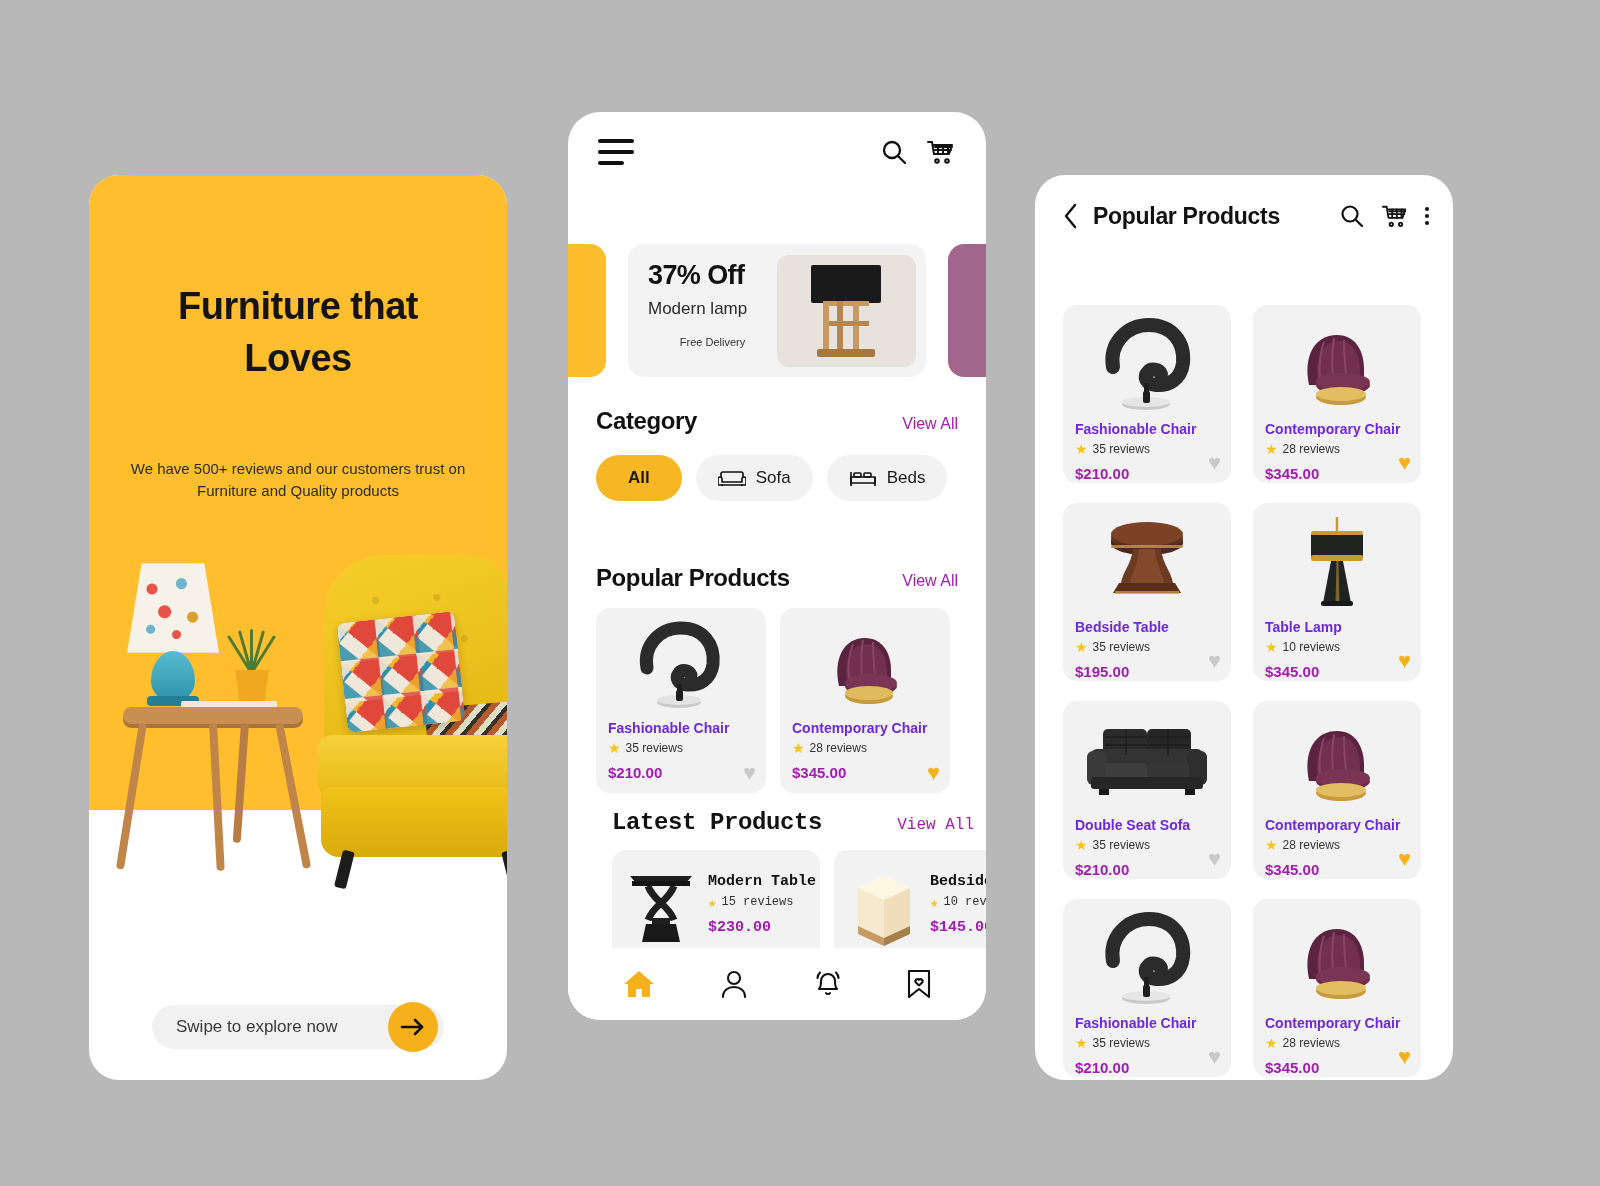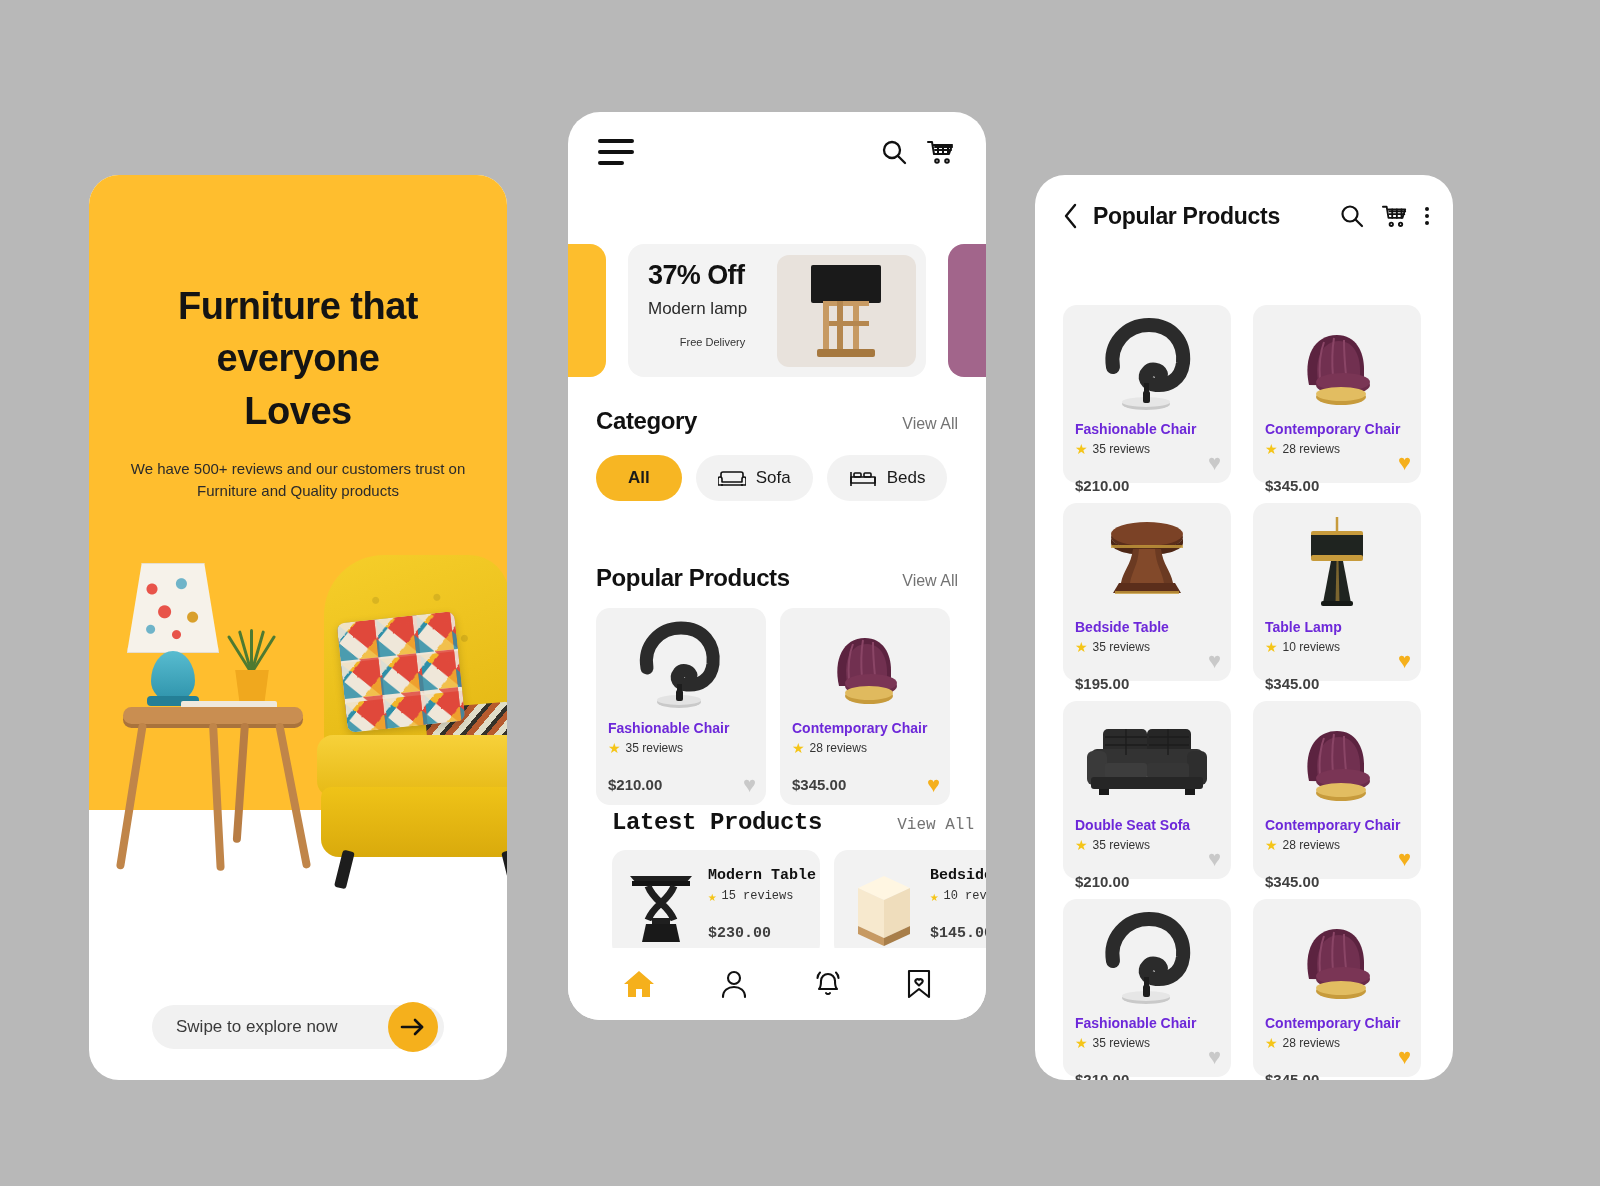--- a/index.html
+++ b/index.html
@@ -209,39 +209,39 @@
       linear-gradient(90deg,transparent 0 30px,#c79a63 30px 36px,transparent 36px);
     background-color: transparent;
   }
   .mlamp-base  { position: absolute; left: 40px; top: 94px; width: 58px; height: 8px; background: #a6783f; border-radius: 2px; }
 
   .sec-row {
     display: flex; align-items: baseline; justify-content: space-between;
     padding: 0 28px;
   }
   .sec-title { font-size: 24px; font-weight: bold; color: #111; letter-spacing: -0.4px; }
-  .view-all { font-size: 16px; color: #737373; cursor: pointer; text-align: right; }
+  .view-all { font-size: 16px; color: #a21caf; cursor: pointer; text-align: right; }
 
   .chips { display: flex; gap: 14px; padding: 0 28px; margin-top: 20px; }
   .chip {
     height: 46px; border-radius: 23px; background: #f2f2f2;
     display: flex; align-items: center; gap: 10px; padding: 0 22px;
     font-size: 17px; color: #1a1a1a; cursor: pointer;
   }
   .chip.active { background: #F7B623; font-weight: bold; padding: 3px 32px; }
 
   .pgrid { display: flex; gap: 14px; padding: 0 28px; margin-top: 16px; }
   .pcard {
     width: 170px; background: #f2f2f2; border-radius: 14px;
     padding: 10px 12px 12px; position: relative;
   }
   .pcard .thumb { height: 96px; display: flex; align-items: center; justify-content: center; }
   .pname { font-size: 14px; font-weight: bold; color: #6d28d9; margin-top: 6px; white-space: nowrap; }
   .prev { font-size: 12px; color: #333; margin-top: 4px; display: flex; align-items: center; gap: 5px; }
-  .pprice { font-size: 15px; font-weight: bold; color: #404040; margin-top: 20px; }
+  .pprice { font-size: 15px; font-weight: bold; color: #a21caf; margin-top: 8px; }
   .heart { position: absolute; right: 10px; bottom: 9px; font-size: 22px; line-height: 1; }
   .heart.off { color: #c9c9c9; }
   .heart.on  { color: #F5B01C; }
 
   .lgrid { display: flex; gap: 14px; padding: 0 28px; margin-top: 14px; }
   .lcard {
     width: 208px; height: 108px; background: #f2f2f2; border-radius: 14px;
     display: flex; align-items: center; padding: 8px 10px; gap: 6px; flex: none;
   }
   .lcard .lthumb { width: 86px; height: 88px; display: flex; align-items: center; justify-content: center; }
@@ -281,21 +281,20 @@
 </head>
 <body>
 
 <div class="stage">
 
   <div class="phone1">
     <div class="p1-yellow"></div>
 
     <div class="p1-head">
       <div>Furniture that</div>
-      <div>everyone</div>
       <div>Loves</div>
     </div>
     <div class="p1-sub">We have 500+ reviews and our customers trust on Furniture and Quality products</div>
 
     <div class="p1-art">
       <div class="lampshade"></div>
       <div class="lampbase"></div>
       <div class="lampfoot"></div>
       <div class="plant">
         <i></i>

